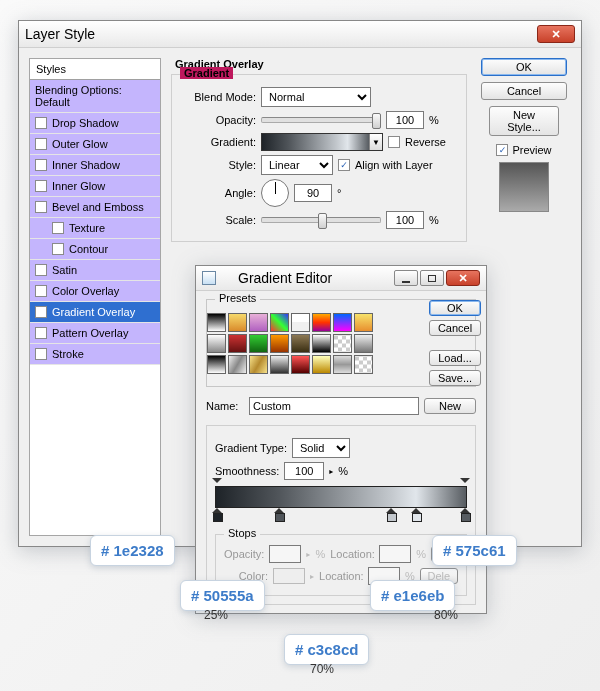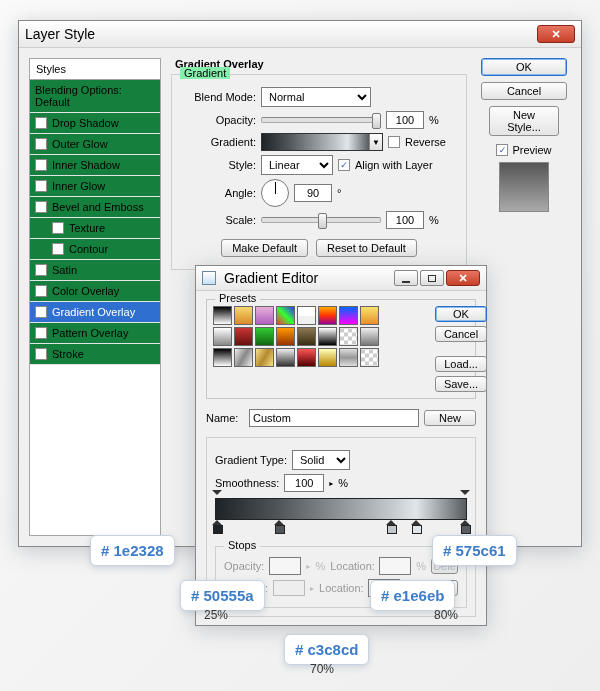--- a/index.html
+++ b/index.html
@@ -4,47 +4,47 @@
 <style>
 *{box-sizing:border-box;margin:0;padding:0;font-family:Tahoma,Geneva,sans-serif;font-size:11px;color:#000}
 body{background:linear-gradient(135deg,#fafafa,#eee);width:600px;height:691px;padding:20px 18px;position:relative}
 .win{background:#f0f0f0;border:1px solid #888;box-shadow:0 4px 20px rgba(110,118,129,.35)}
 .titlebar{display:flex;align-items:center;justify-content:space-between;background:linear-gradient(#fff,#e9e9e9);border-bottom:1px solid #cfcfcf;padding:4px 6px}
 .titlebar .t{font-size:14px}
 .close{width:38px;height:18px;background:linear-gradient(#e7745f,#c8412a);border:1px solid #8a2617;border-radius:3px;display:flex;align-items:center;justify-content:center;color:#fff;font-weight:bold;font-size:11px}
 .main{display:flex;padding:10px;gap:10px}
 .styles-panel{width:132px;border:1px solid #a6a6a6;background:#fff}
 .styles-panel .hdr{padding:4px 6px;border-bottom:1px solid #a0a0a0}
-.sitem{display:flex;align-items:center;gap:5px;padding:4px 5px;border-bottom:1px solid #e5e5e5;background:#15803d}
+.sitem{display:flex;align-items:center;gap:5px;padding:4px 5px;border-bottom:1px solid #e5e5e5;background:#c4b5fd}
 .sitem.sub{padding-left:22px}
 .sitem.active{background:#2f6fd0;color:#fff}
 .sitem.active span{color:#fff}
 .cb{width:12px;height:12px;border:1px solid #8a8a8a;background:#fff;display:inline-flex;align-items:center;justify-content:center;font-size:9px;color:#2a61b5}
 .cb.on::after{content:"✓"}
 .center{flex:1}
 .group{border:1px solid #cfcfcf;padding:8px 12px;position:relative;margin-bottom:8px;background:#f0f0f0}
-.group>.gl{position:absolute;top:-8px;left:8px;background:#86efac;padding:0 4px;font-weight:normal}
+.group>.gl{position:absolute;top:-8px;left:8px;background:#be185d;padding:0 4px;font-weight:bold}
 .row{display:flex;align-items:center;margin:4px 0;gap:5px}
 .row .lbl{width:72px;text-align:right}
 select,input[type=text]{border:1px solid #7a7a7a;background:#fff;padding:1px 3px;height:18px}
 select{height:20px}
 .btn{background:linear-gradient(#fdfdfd,#e4e4e4);border:1px solid #8e8e8e;border-radius:3px;padding:2px 10px;min-width:70px;text-align:center;display:inline-block;cursor:default}
 .btn.primary{border:1px solid #2a6fc9;box-shadow:0 0 0 1px #8ab8ee inset}
 .right{width:94px;display:flex;flex-direction:column;gap:6px;align-items:center}
 .slider{border:1px solid #aaa;border-top-color:#888;height:6px;background:#e0e0e0;position:relative;border-radius:2px}
 .slider .thumb{position:absolute;top:-5px;width:9px;height:16px;background:linear-gradient(#fafafa,#d0d0d0);border:1px solid #777;border-radius:2px}
 .numbox{width:38px;text-align:center}
 .gradbar{height:15px;border:1px solid #333;background:linear-gradient(90deg,#1e2328,#50555a 25%,#c3c8cd 70%,#e1e6eb 80%,#575c61)}
 .angle{width:28px;height:28px;border:1px solid #777;border-radius:50%;background:#fff;position:relative}
 .angle::after{content:"";position:absolute;width:1px;height:12px;background:#000;left:50%;top:2px;transform-origin:bottom center}
 .preview-sw{width:50px;height:50px;border:1px solid #888;background:linear-gradient(#555,#aaa)}
 
 .gedit{position:absolute;left:195px;top:265px;width:292px}
 .gedit .body{padding:8px 10px;background:#f0f0f0}
-.presets{border:1px solid #c6c6c6;padding:6px;display:flex;gap:28px;align-items:flex-start;position:relative}
+.presets{border:1px solid #c6c6c6;display:flex;gap:28px;align-items:center;position:relative}
 .presets .gl{position:absolute;top:-8px;left:8px;background:#f0f0f0;padding:0 4px}
 .sw-grid{display:grid;grid-template-columns:repeat(8,19px);gap:2px}
 .sw{width:19px;height:19px;border:1px solid #666}
 .ge-right{display:flex;flex-direction:column;gap:4px}
 .ge-btn{background:linear-gradient(#fdfdfd,#e4e4e4);border:1px solid #8e8e8e;border-radius:3px;padding:1px 0;width:52px;text-align:center;font-size:11px}
 .ge-btn.primary{border:1px solid #2a6fc9;box-shadow:0 0 0 1px #8ab8ee inset}
 .grad-main{height:22px;border:1px solid #222;background:linear-gradient(90deg,#1e2328,#50555a 25%,#c3c8cd 70%,#e1e6eb 80%,#575c61);margin:6px 0 26px;position:relative}
 .ostop{position:absolute;top:-12px;width:10px;height:10px}
 .ostop::before{content:"";position:absolute;left:0;top:3px;border-left:5px solid transparent;border-right:5px solid transparent;border-top:5px solid #333}
 .cstop{position:absolute;bottom:-13px;width:10px;height:12px}
@@ -166,43 +166,39 @@
           <span>°</span>
         </div>
         <div class="row">
           <span class="lbl">Scale:</span>
           <div class="slider" style="width:120px">
               <div class="thumb" style="left:56px"></div>
             </div>
           <input class="numbox" type="text" value="100" style="">
           <span>%</span>
         </div>
-        <div class="row" style="justify-content:center;margin-top:10px;gap:8px">
-          <span class="btn">Make Default</span>
-          <span class="btn">Reset to Default</span>
-        </div>
       </div>
     </div>
 
     <div class="right">
       <span class="btn primary" style="width:86px">OK</span>
       <span class="btn" style="width:86px">Cancel</span>
       <span class="btn" style="width:62px">New Style...</span>
       <div style="display:flex;align-items:center;gap:4px;margin-top:2px">
         <span class="cb on"></span>
         <span>Preview</span>
       </div>
       <div class="preview-sw"></div>
     </div>
   </div>
 </div>
 
 <div class="win gedit">
   <div class="titlebar">
-    <div style="display:flex;align-items:center;gap:8px">
+    <div style="display:flex;align-items:center;gap:22px">
         <span class="winicon"></span>
         <span class="t">Gradient Editor</span>
       </div>
     <div style="display:flex;gap:2px">
       <div style="width:24px;height:16px;border:1px solid #888;border-radius:2px;background:linear-gradient(#fff,#ddd);display:flex;align-items:flex-end;justify-content:center;padding-bottom:2px">
           <div style="width:8px;height:2px;background:#333"></div>
         </div>
       <div style="width:24px;height:16px;border:1px solid #888;border-radius:2px;background:linear-gradient(#fff,#ddd);display:flex;align-items:center;justify-content:center">
           <div style="width:8px;height:7px;border:1px solid #333"></div>
         </div>

